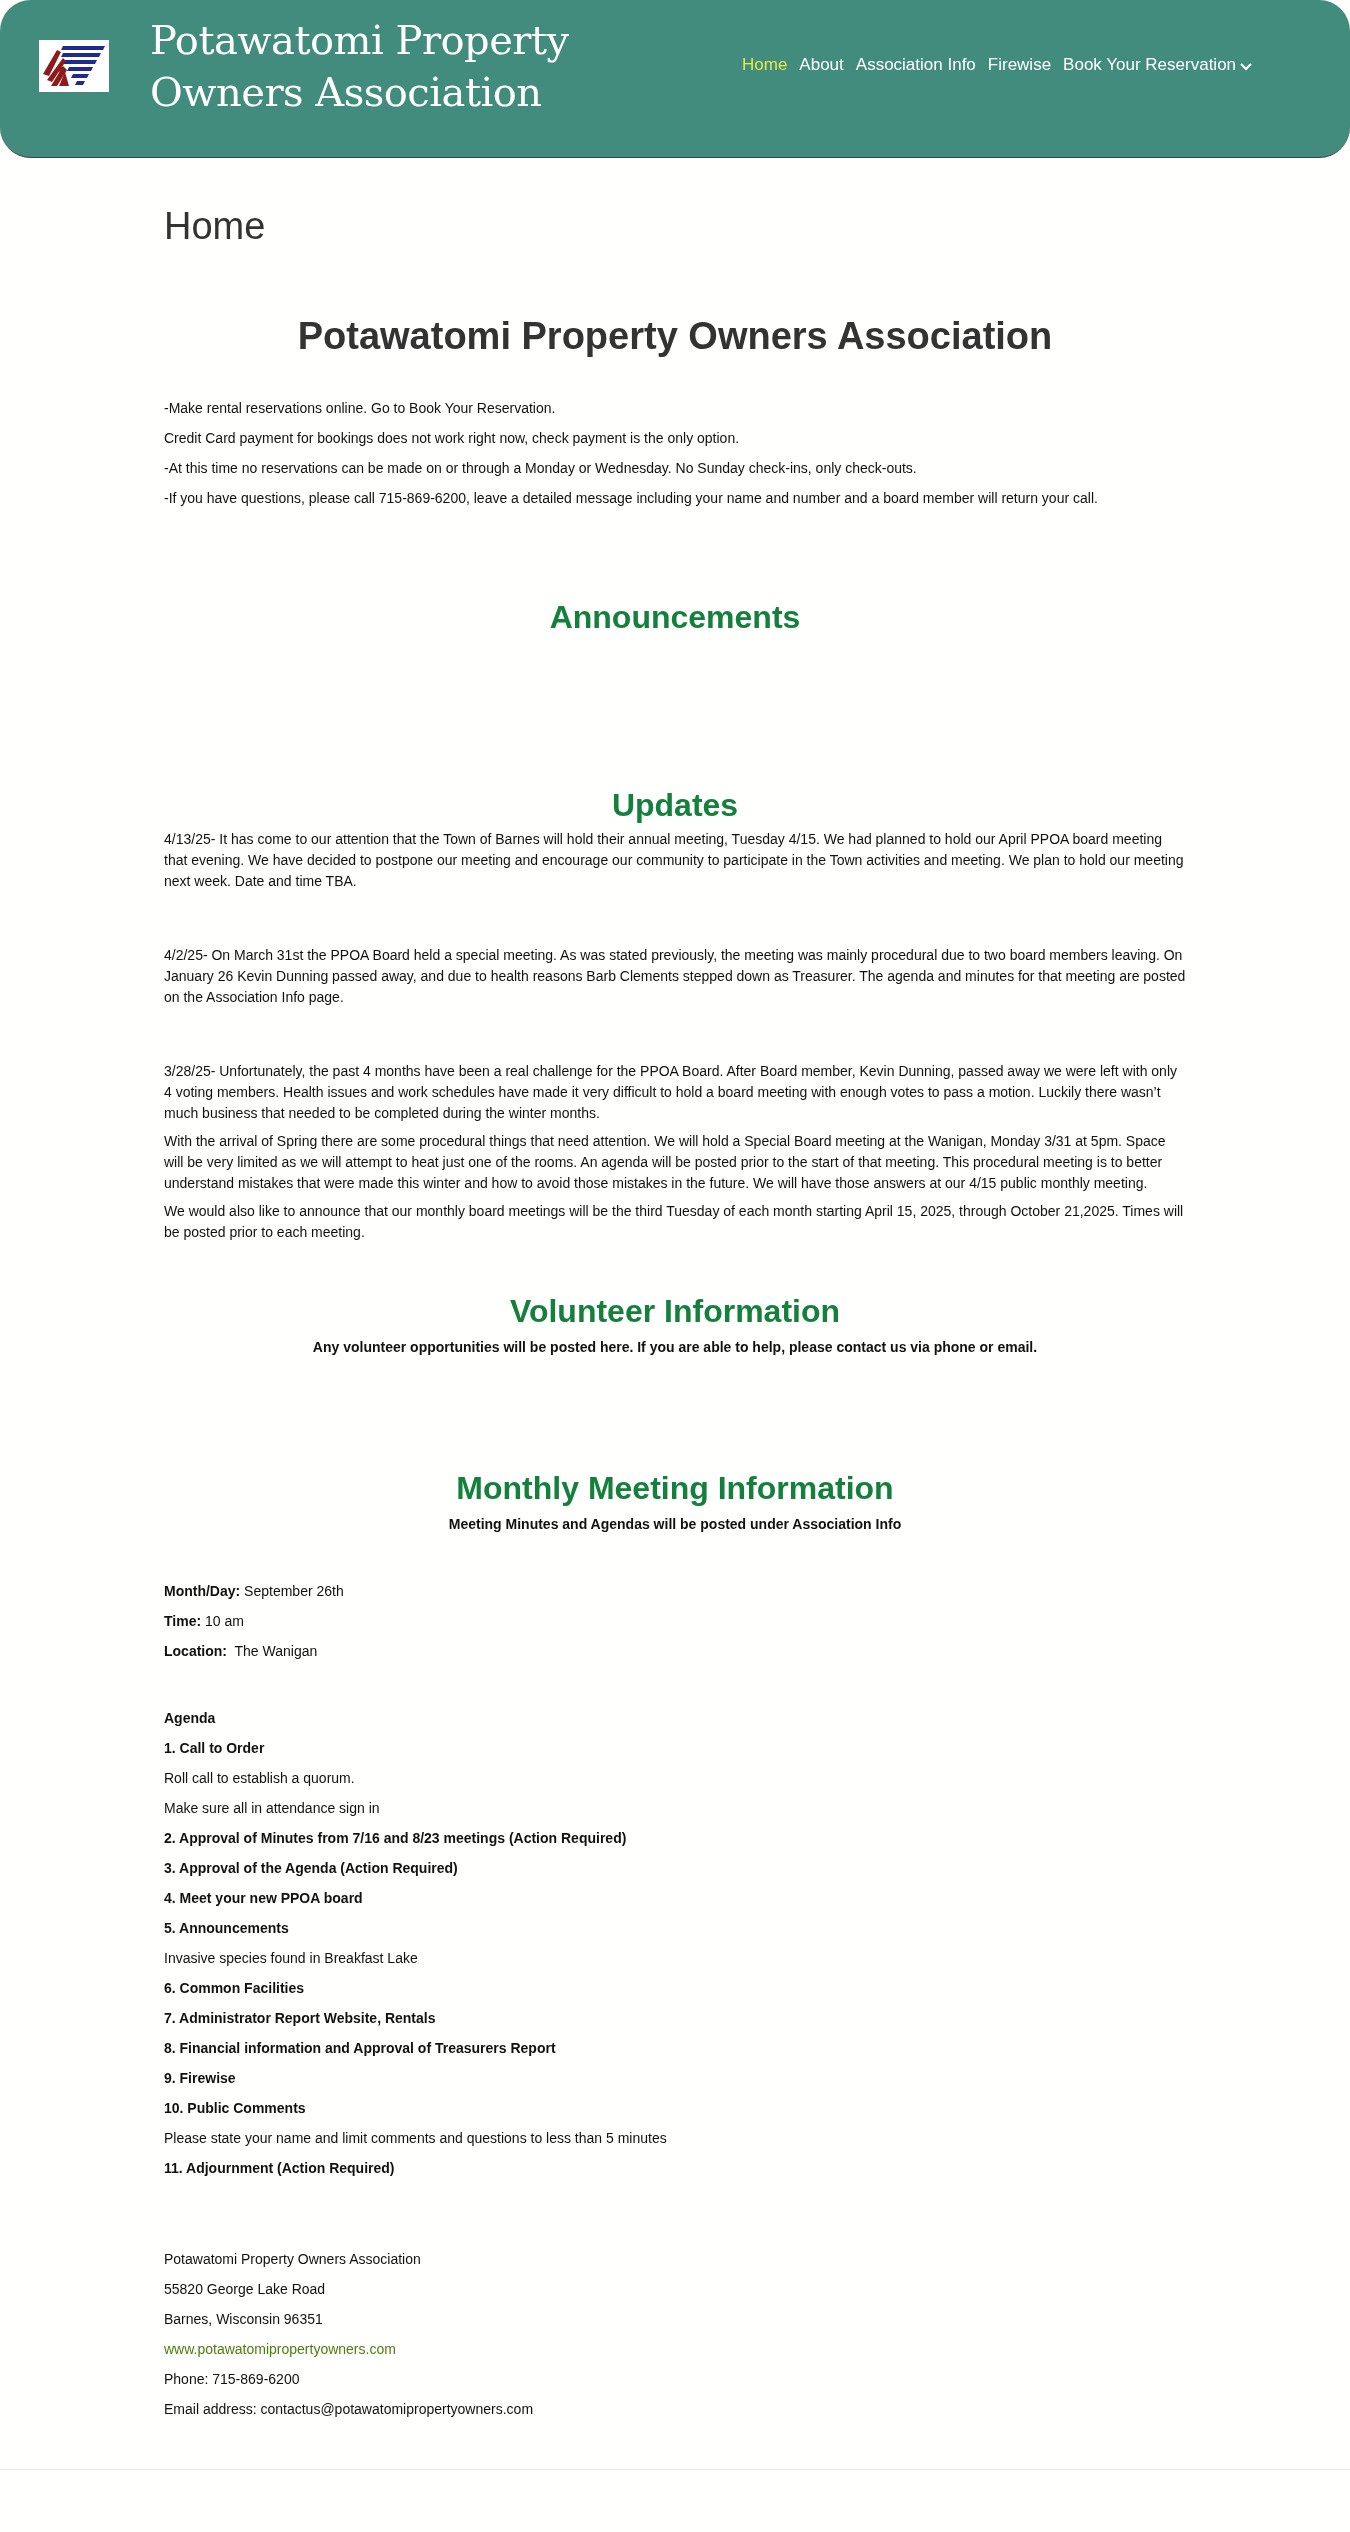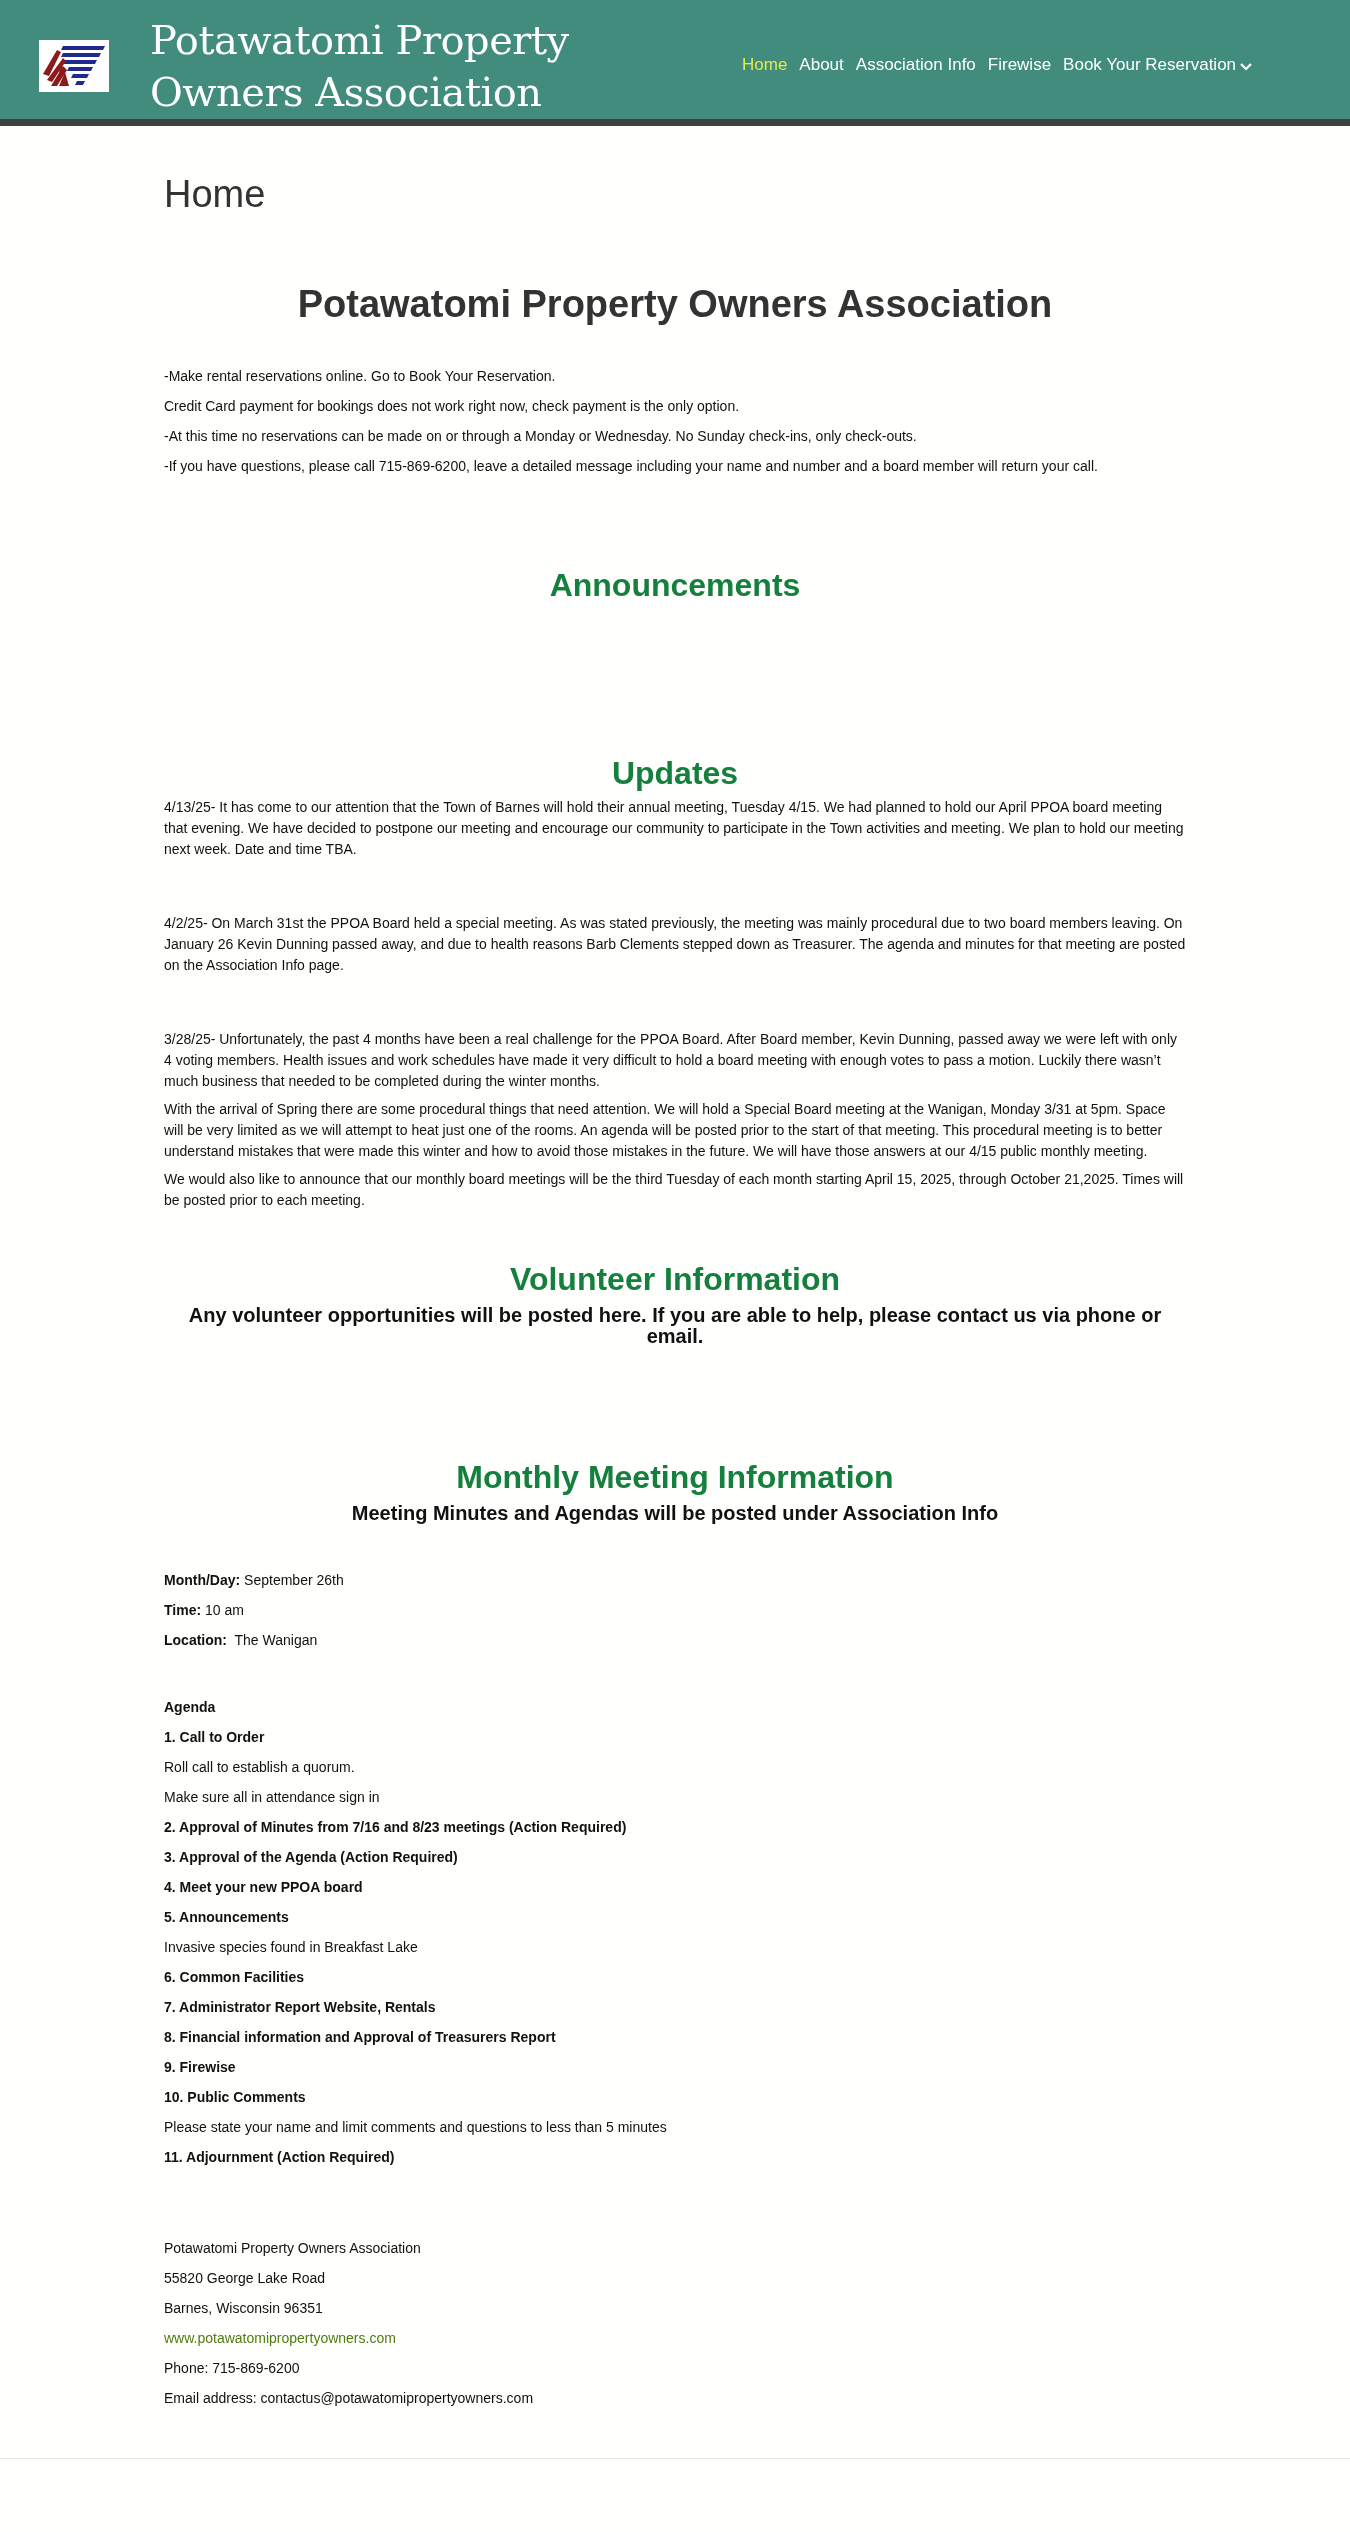--- a/index.html
+++ b/index.html
@@ -1,21 +1,22 @@
 <!DOCTYPE html>
 <html><head>
 <meta charset="utf-8">
 <style>
   * { box-sizing: border-box; margin: 0; padding: 0; }
   html, body { width: 1350px; background: #fffffd; }
   body { font-family: "Liberation Sans", sans-serif; color: #111; }
 
   .header {
-    height: 126px; background: #428c7d; position: relative;
-    border-bottom: 7px solid #404040;
+    height: 158px; background: #428c7d; position: relative;
+    border-bottom: 1px solid #404040;
+    border-radius: 31px;
   }
   .logo {
     position: absolute; left: 39px; top: 40px; width: 70px; height: 52px;
     background: #fff;
   }
   .site-title {
     position: absolute; left: 150px; top: 14px;
     font-family: "DejaVu Serif", "Liberation Serif", serif;
     font-size: 40px; line-height: 52px; color: #fff; font-weight: normal;
     letter-spacing: -0.5px;
@@ -40,21 +41,21 @@
   .intro { margin-top: 38px; }
   .intro p { margin-bottom: 9px; }
 
   .announce { margin-top: 88px; }
   .updates { margin-top: 148px; }
   .updates .u-block { margin-top: 4px; }
   .updates .gap { height: 46px; }
   .updates p { margin-bottom: 7px; }
 
   .volunteer { margin-top: 48px; }
-  .center-bold { text-align: center; font-weight: bold; font-size: 20px; margin-top: 6px; }
+  .center-bold { text-align: center; font-weight: bold; font-size: 14px; margin-top: 6px; }
   .meeting { margin-top: 110px; }
   .meeting-info { margin-top: 46px; }
   .meeting-info p { margin-bottom: 9px; }
   .agenda { margin-top: 46px; }
   .agenda p { margin-bottom: 9px; }
   .agenda p.b { font-weight: bold; }
   .contact { margin-top: 70px; padding-bottom: 40px; }
   .contact p { margin-bottom: 9px; }
   .contact a { color: #4d7c0f; text-decoration: none; }
 

